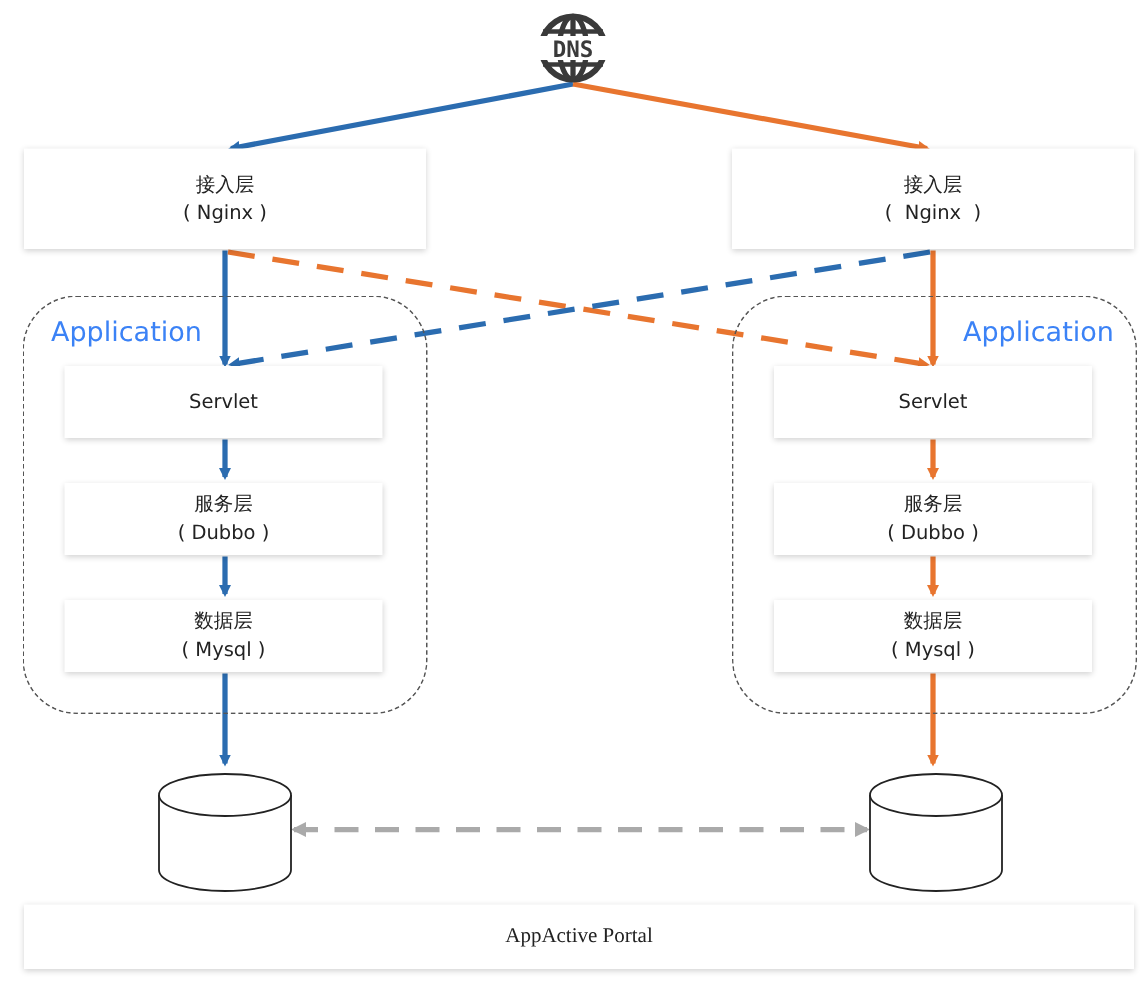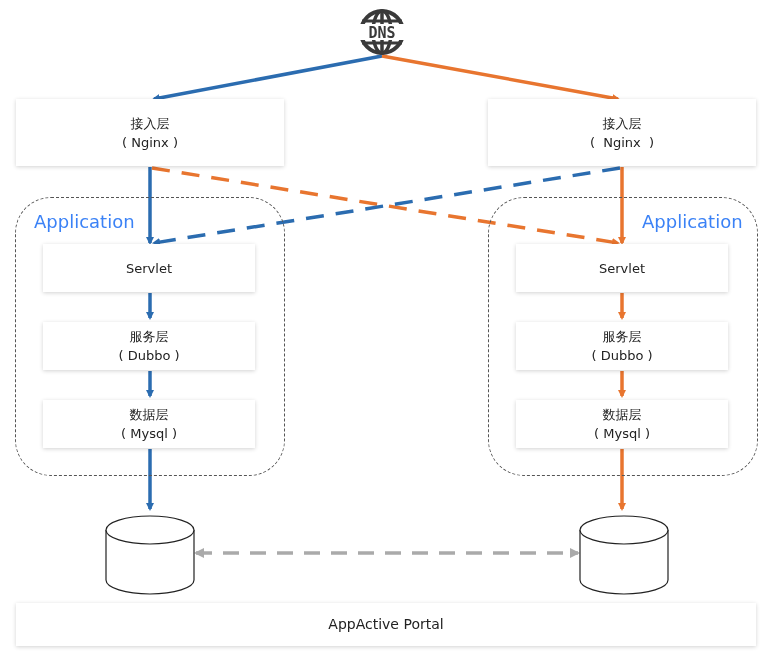--- a/index.html
+++ b/index.html
@@ -107,15 +107,15 @@
 <div class="box" style="left:516px;top:400px;width:212px;height:48px;">
   <span>数据层</span>
   <span>( Mysql )</span>
 </div>
 
 <svg class="db" style="left:578px;top:510px;" width="92" height="90">
   <path d="M2,20 L2,70 A44,14 0 0 0 90,70 L90,20" fill="#fff" stroke="#222" stroke-width="1.2"></path>
   <ellipse cx="46" cy="20" rx="44" ry="14" fill="#fff" stroke="#222" stroke-width="1.2"></ellipse>
 </svg>
 
-<div class="box portal" style="left:16px;top:603px;width:740px;height:43px;">
+<div class="box portal" style="left:16px;top:603px;width:740px;height:43px;font-family:Liberation Serif, serif;">
   <span>AppActive Portal</span>
 </div>
 
 </body></html>

